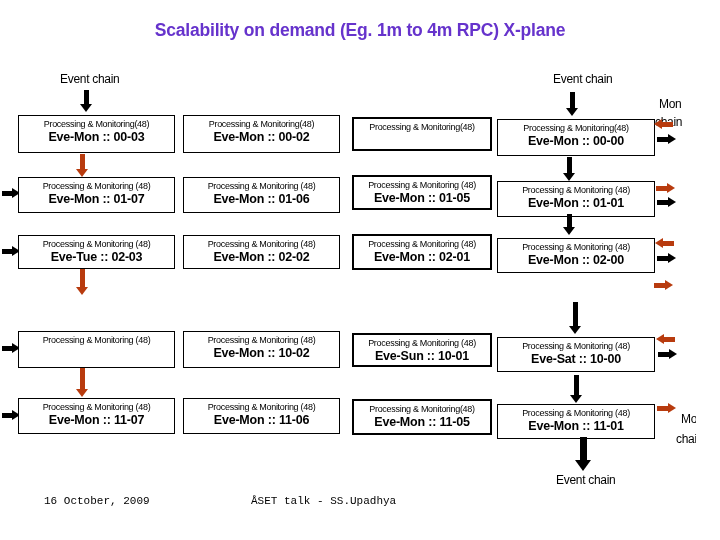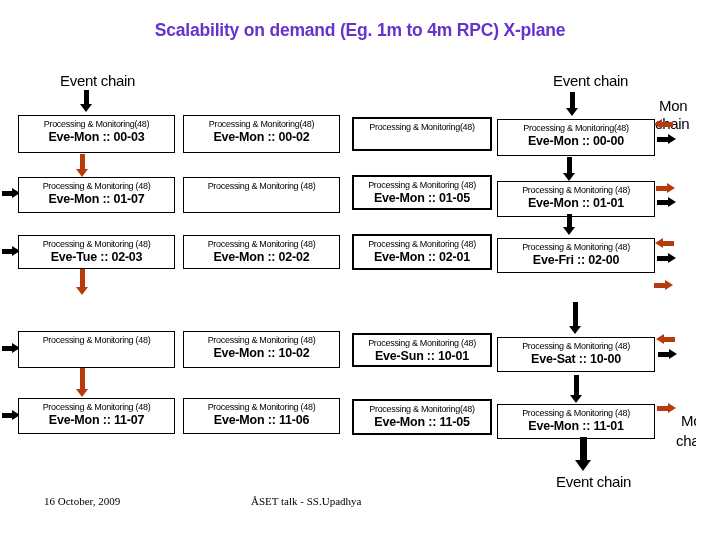--- a/index.html
+++ b/index.html
@@ -1,21 +1,21 @@
 <!DOCTYPE html>
 <html style="--red: #b83b0e; --title: #6633cc;"><head>
 <meta charset="utf-8">
 <style>
   html,body{margin:0;padding:0;background:#fff;}
   .slide{position:relative;width:696px;height:540px;background:#fff;overflow:hidden;
          font-family:"Liberation Sans",sans-serif;color:#000;}
   .title{position:absolute;left:100px;top:20px;width:520px;text-align:center;
          font-size:17.5px;font-weight:bold;color:var(--title,#6633cc);letter-spacing:-0.2px;}
-  .lbl{position:absolute;font-size:15px;letter-spacing:-0.3px;color:#000;white-space:nowrap;}
-  .serif{font-family:Liberation Serif, serif;font-size:11px;letter-spacing:0;text-align:right;}
+  .lbl{position:absolute;font-size:12px;letter-spacing:-0.3px;color:#000;white-space:nowrap;}
+  .serif{font-family:Liberation Mono, monospace;font-size:11px;letter-spacing:0;text-align:right;}
   
   .box{position:absolute;background:#fff;border:1px solid #000;text-align:center;box-sizing:border-box;}
   .box.thick{border-width:2px;}
   .bh{font-size:9px;margin-top:3px;letter-spacing:-0.3px;white-space:nowrap;}
   .bl{font-size:12.5px;font-weight:bold;margin-top:1px;letter-spacing:-0.2px;white-space:nowrap;}
   
   .va{position:absolute;display:flex;flex-direction:column;align-items:center;}
   .va .s{width:5px;}
   .va .h{width:0;height:0;border-left:6px solid transparent;border-right:6px solid transparent;
          border-top:8px solid #000;}
@@ -91,20 +91,21 @@
   <div class="ha k right" style="left:2px;top:188px">
       <div class="s" style="width:10px"></div>
       <div class="h"></div>
     </div>
   <div class="box" style="left:18px;top:177px;width:157px;height:36px">
     <div class="bh">Processing &amp; Monitoring (48)</div>
     <div class="bl">Eve-Mon :: 01-07</div>
   </div>
   <div class="box" style="left:183px;top:177px;width:157px;height:36px">
     <div class="bh">Processing &amp; Monitoring (48)</div>
+    <div class="bl">Eve-Mon :: 01-06</div>
   </div>
   <div class="box thick" style="left:352px;top:175px;width:140px;height:35px">
     <div class="bh">Processing &amp; Monitoring (48)</div>
     <div class="bl">Eve-Mon :: 01-05</div>
   </div>
   <div class="box" style="left:497px;top:181px;width:158px;height:36px">
     <div class="bh">Processing &amp; Monitoring (48)</div>
     <div class="bl">Eve-Mon :: 01-01</div>
   </div>
   <div class="ha r right" style="left:656px;top:183px">
@@ -132,21 +133,21 @@
   <div class="box" style="left:183px;top:235px;width:157px;height:34px">
     <div class="bh">Processing &amp; Monitoring (48)</div>
     <div class="bl">Eve-Mon :: 02-02</div>
   </div>
   <div class="box thick" style="left:352px;top:234px;width:140px;height:36px">
     <div class="bh">Processing &amp; Monitoring (48)</div>
     <div class="bl">Eve-Mon :: 02-01</div>
   </div>
   <div class="box" style="left:497px;top:238px;width:158px;height:35px">
     <div class="bh">Processing &amp; Monitoring (48)</div>
-    <div class="bl">Eve-Fri :: 02-00</div>
+    <div class="bl">Eve-Mon :: 02-00</div>
   </div>
   <div class="ha r left" style="left:655px;top:238px">
       <div class="h"></div>
       <div class="s" style="width:11px"></div>
     </div>
   <div class="ha k right" style="left:657px;top:253px">
       <div class="s" style="width:11px"></div>
       <div class="h"></div>
     </div>
 

